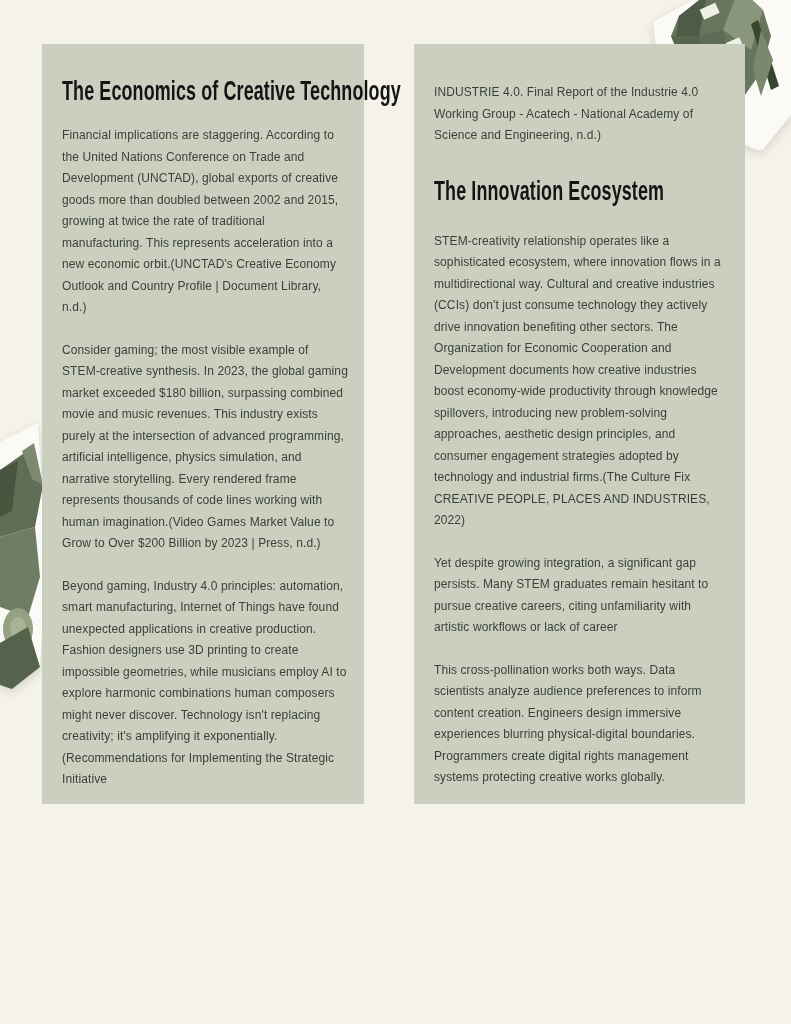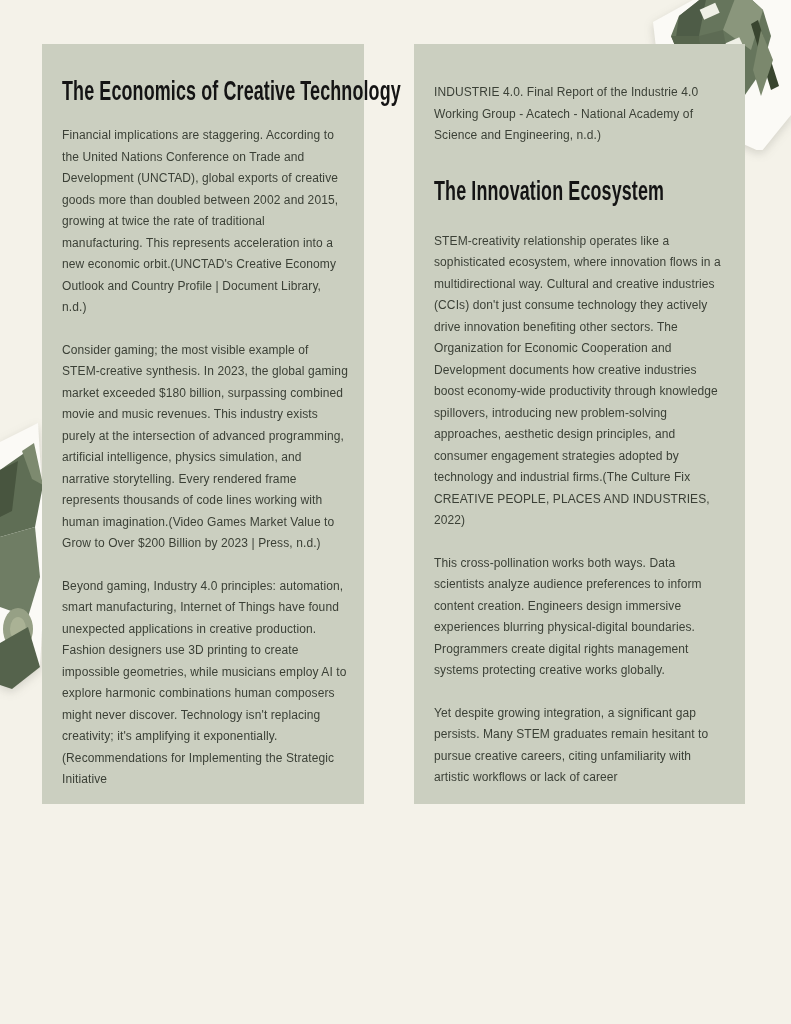--- a/index.html
+++ b/index.html
@@ -99,17 +99,17 @@
     <h1 class="heading">The Economics of Creative Technology</h1>
     <p class="body-par">Financial implications are staggering. According to the United Nations Conference on Trade and Development (UNCTAD), global exports of creative goods more than doubled between 2002 and 2015, growing at twice the rate of traditional manufacturing. This represents acceleration into a new economic orbit.(UNCTAD's Creative Economy Outlook and Country Profile | Document Library, n.d.)</p>
     <p class="body-par">Consider gaming; the most visible example of STEM-creative synthesis. In 2023, the global gaming market exceeded $180 billion, surpassing combined movie and music revenues. This industry exists purely at the intersection of advanced programming, artificial intelligence, physics simulation, and narrative storytelling. Every rendered frame represents thousands of code lines working with human imagination.(Video Games Market Value to Grow to Over $200 Billion by 2023 | Press, n.d.)</p>
     <p class="body-par">Beyond gaming, Industry 4.0 principles: automation, smart manufacturing, Internet of Things have found unexpected applications in creative production. Fashion designers use 3D printing to create impossible geometries, while musicians employ AI to explore harmonic combinations human composers might never discover. Technology isn't replacing creativity; it's amplifying it exponentially.(Recommendations for Implementing the Strategic Initiative</p>
   </section>
 
   <section class="panel right">
     <p class="body-par">INDUSTRIE 4.0. Final Report of the Industrie 4.0 Working Group - Acatech - National Academy of Science and Engineering, n.d.)</p>
     <h1 class="heading">The Innovation Ecosystem</h1>
     <p class="body-par">STEM-creativity relationship operates like a sophisticated ecosystem, where innovation flows in a multidirectional way. Cultural and creative industries (CCIs) don't just consume technology they actively drive innovation benefiting other sectors. The Organization for Economic Cooperation and Development documents how creative industries boost economy-wide productivity through knowledge spillovers, introducing new problem-solving approaches, aesthetic design principles, and consumer engagement strategies adopted by technology and industrial firms.(The Culture Fix CREATIVE PEOPLE, PLACES AND INDUSTRIES, 2022)</p>
+    <p class="body-par">Yet despite growing integration, a significant gap persists. Many STEM graduates remain hesitant to pursue creative careers, citing unfamiliarity with artistic workflows or lack of career</p>
     <p class="body-par">This cross-pollination works both ways. Data scientists analyze audience preferences to inform content creation. Engineers design immersive experiences blurring physical-digital boundaries. Programmers create digital rights management systems protecting creative works globally.</p>
-    <p class="body-par">Yet despite growing integration, a significant gap persists. Many STEM graduates remain hesitant to pursue creative careers, citing unfamiliarity with artistic workflows or lack of career</p>
   </section>
 
 </div>
 
 </body></html>

